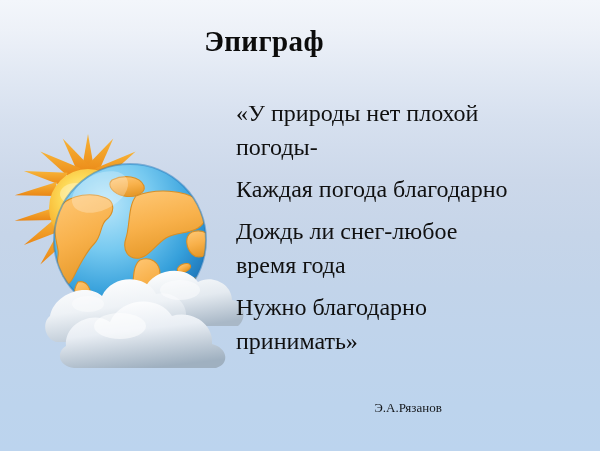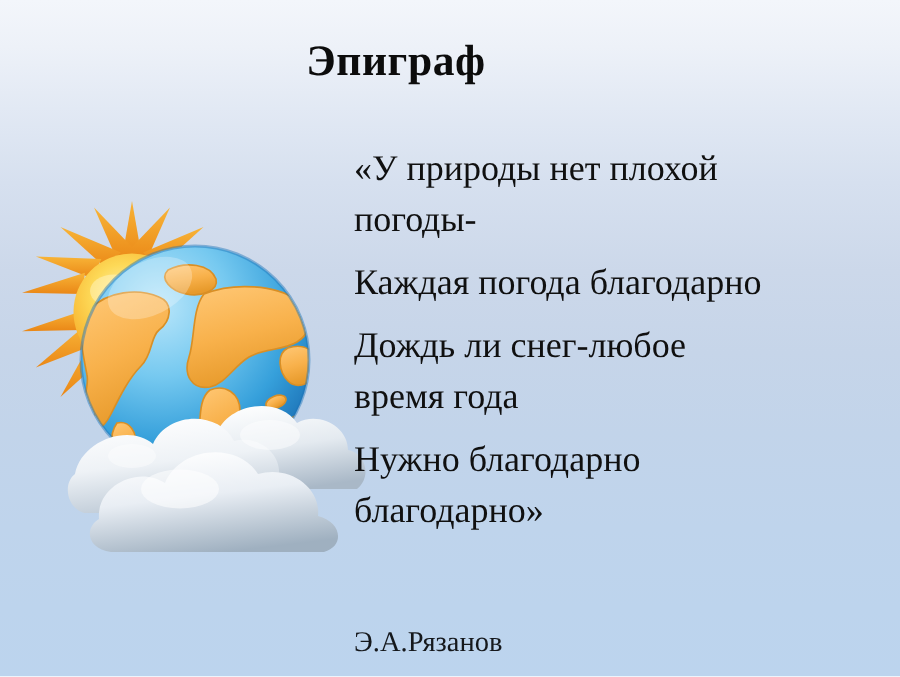--- a/index.html
+++ b/index.html
@@ -64,25 +64,25 @@
   #poem .stanza:last-child { margin-bottom: 0; }
   #poem .pline {
     display: block;
     white-space: nowrap;
   }
 
   
   #attribution {
     position: absolute;
     left: 236px;
-    top: 418px;
+    top: 400px;
     width: 344px;
-    text-align: left;
-    font-family: "Liberation Serif", "DejaVu Serif", serif;
-    font-size: 19px;
+    text-align: center;
+    font-family: "Liberation Serif", "DejaVu Serif", serif;
+    font-size: 13px;
     color: #15181c;
     white-space: nowrap;
   }
 
   
   #illustration {
     position: absolute;
     left: 16px;
     top: 140px;
     width: 240px;
@@ -230,19 +230,19 @@
     </div>
     <div class="stanza">
       <span class="pline">Каждая погода благодарно</span>
     </div>
     <div class="stanza">
       <span class="pline">Дождь ли снег-любое</span>
       <span class="pline">время года</span>
     </div>
     <div class="stanza">
       <span class="pline">Нужно благодарно</span>
-      <span class="pline">благодарно»</span>
+      <span class="pline">принимать»</span>
     </div>
   </div>
 
   <div id="attribution">Э.А.Рязанов</div>
 
 </div>
 
 </body></html>

